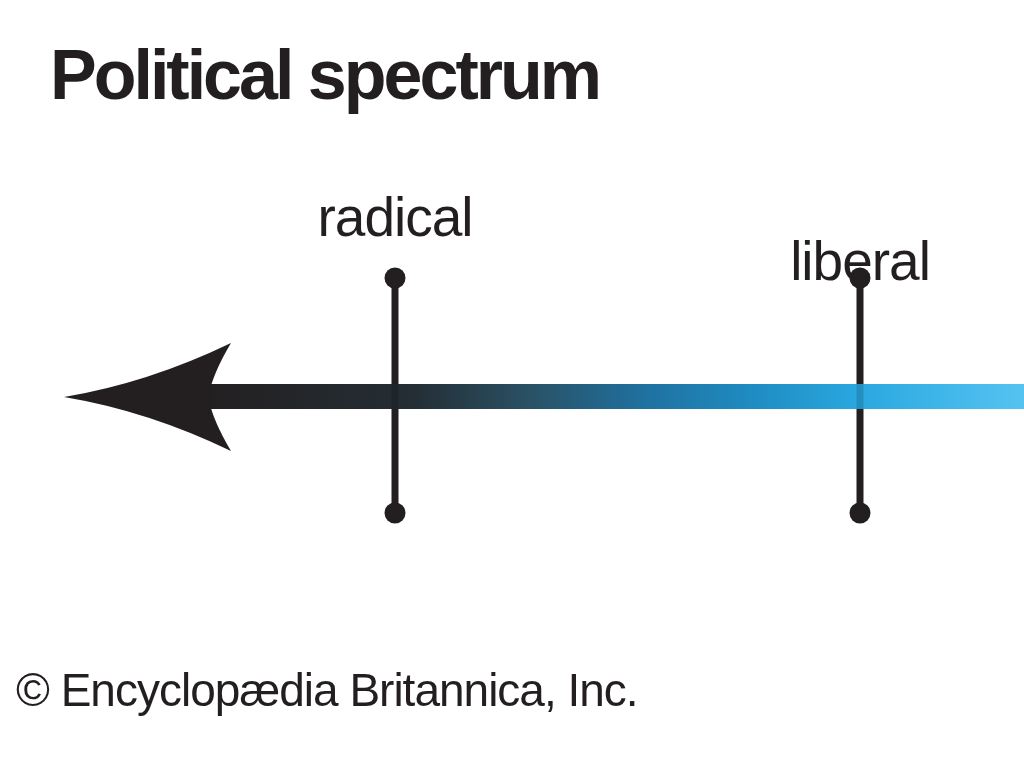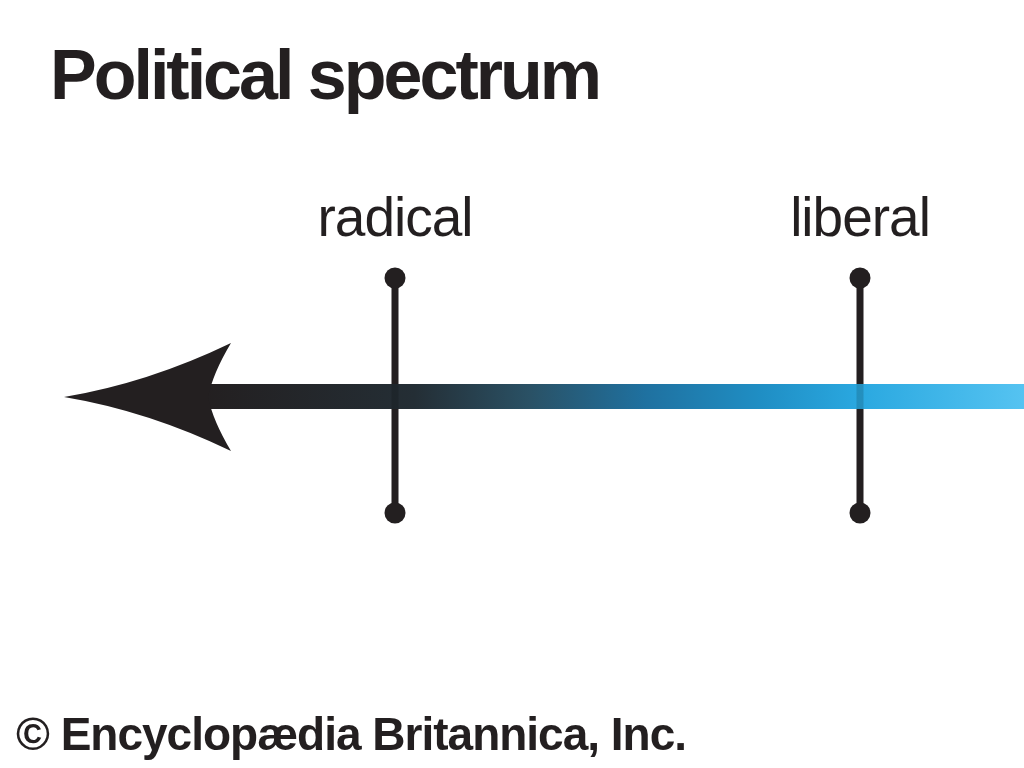--- a/index.html
+++ b/index.html
@@ -31,30 +31,29 @@
     transform: translateX(-50%);
     font-size: 55px;
     line-height: 55px;
     letter-spacing: -1px;
     white-space: nowrap;
     text-align: center;
   }
   .top-label { top: 190px; }
   .bottom-label { top: 552px; }
   .at-radical { left: 395px; }
-  .at-liberal { left: 860px; }
+  .at-liberal { left: 860px; margin-top: 44px; }
   .credit {
     position: absolute;
     left: 16px;
-    top: 708px;
+    top: 664px;
     font-size: 46px;
     line-height: 52px;
     letter-spacing: -1px;
     white-space: nowrap;
-    font-weight: bold;
   }
   svg.diagram {
     position: absolute;
     left: 0;
     top: 0;
   }
 </style>
 </head>
 <body>
 

